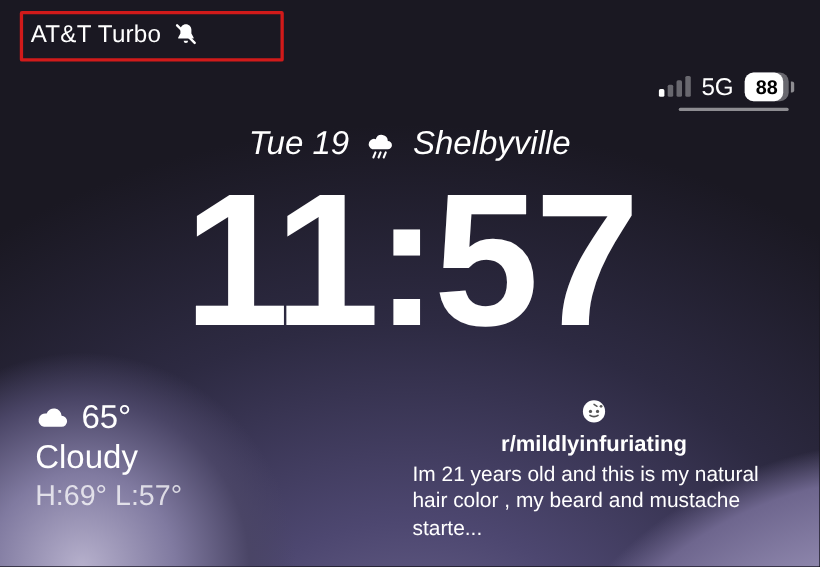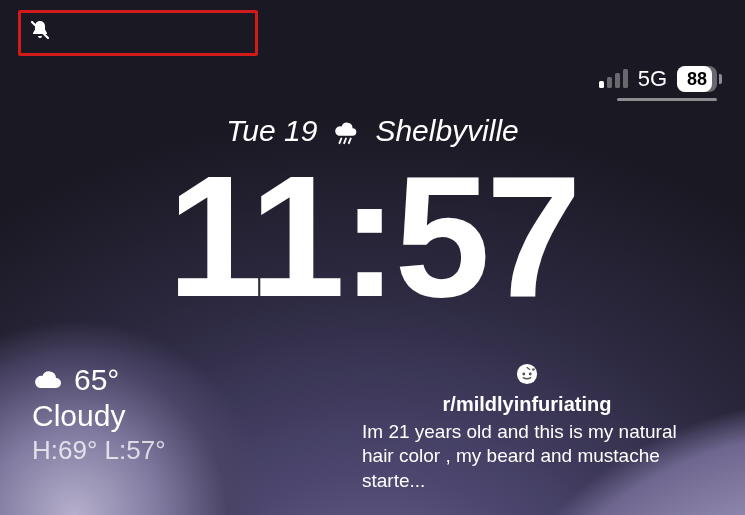--- a/index.html
+++ b/index.html
@@ -75,21 +75,21 @@
   
   .clock {
     text-align: center;
     font-size: 172px; line-height: 1; font-weight: 700;
     letter-spacing: -4px;
     margin-top: 2px;
   }
 
   
   .widgets {
-    position: absolute; left: 32px; right: 53px; bottom: 22px;
+    position: absolute; left: 32px; right: 40px; bottom: 22px;
     display: flex; justify-content: space-between; align-items: flex-start;
   }
   .weather { display: flex; flex-direction: column; gap: 2px; }
   .weather-top { display: flex; align-items: center; gap: 10px; font-size: 30px; font-weight: 500;}
   .weather-cond { font-size: 30px; font-weight: 400; }
   .weather-range { font-size: 26px; font-weight: 400; color: rgba(255,255,255,0.75); }
 
   .notif { width: 330px; }
   .notif-head { display: flex; align-items: center; gap: 8px; font-size: 20px; font-weight: 700; margin-bottom: 4px; flex-direction: column;}
   .notif-body { font-size: 19px; line-height: 1.28; font-weight: 400; }
@@ -98,20 +98,21 @@
 </style>
 </head>
 <body>
 
 <div class="wallpaper"></div>
 
 <div class="screen">
 
   <div class="status-bar">
     <div class="status-left">
+      <span class="carrier">AT&amp;T Turbo</span>
       <span class="icon">
         <svg width="24" height="24" viewBox="0 0 24 24" fill="none">
           <path d="M12 3c-2.8 0-5 2.2-5 5v3.5L5 15v1h14v-1l-2-3.5V8c0-2.8-2.2-5-5-5z" fill="#fff"></path>
           <path d="M10 18a2 2 0 0 0 4 0" fill="#fff"></path>
           <line x1="4" y1="4" x2="20" y2="20" stroke="#fff" stroke-width="2.2" stroke-linecap="round"></line>
         </svg>
       </span>
     </div>
     <div class="status-right">
       <div class="status-icons">

